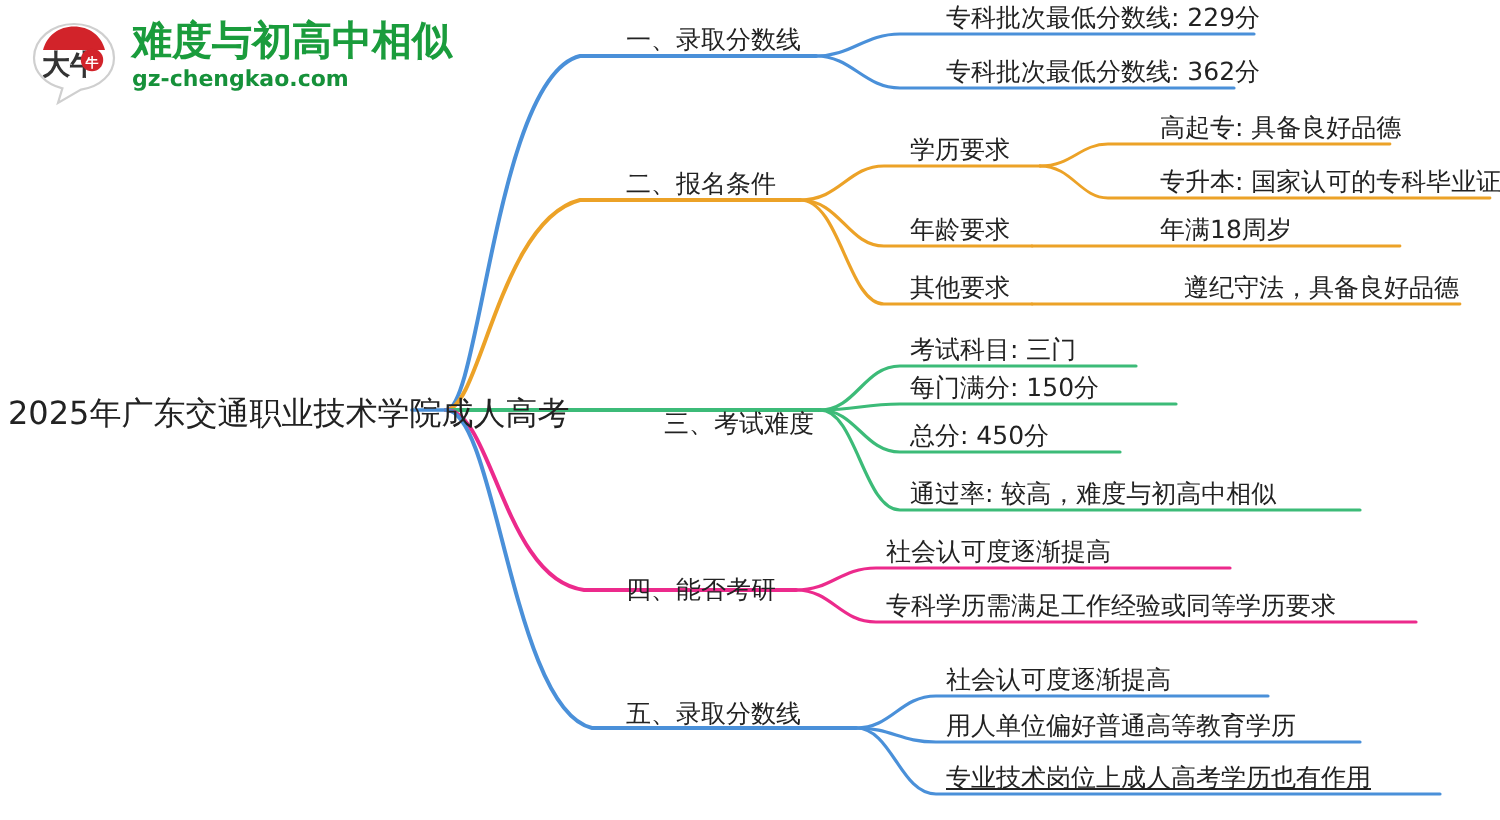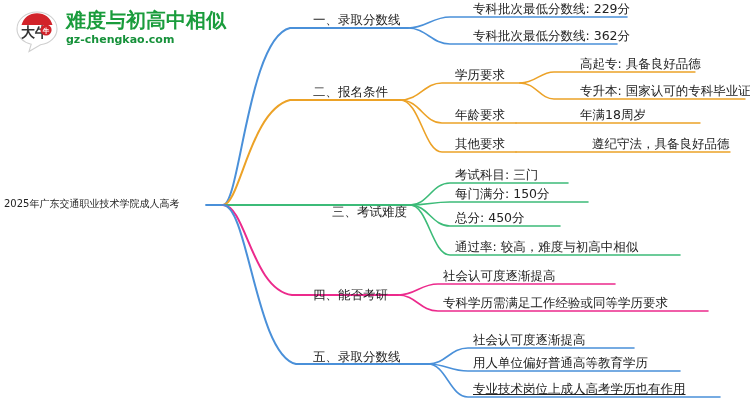--- a/index.html
+++ b/index.html
@@ -60,21 +60,21 @@
     left: 0; top: 0;
     width: 750px;
     height: 410px;
   }
   .node-label {
     position: absolute;
     white-space: nowrap;
     color: #222222;
     line-height: 1.1;
   }
-  .root-label  { font-size: 10px; }
+  .root-label  { font-size: 16px; }
   .lvl1-label  { font-size: 12.5px; }
   .lvl2-label  { font-size: 12.5px; }
   .lvl3-label  { font-size: 12.5px; }
 </style>
 </head>
 <body>
 
 <div id="canvas">
 
   <div id="logo">

